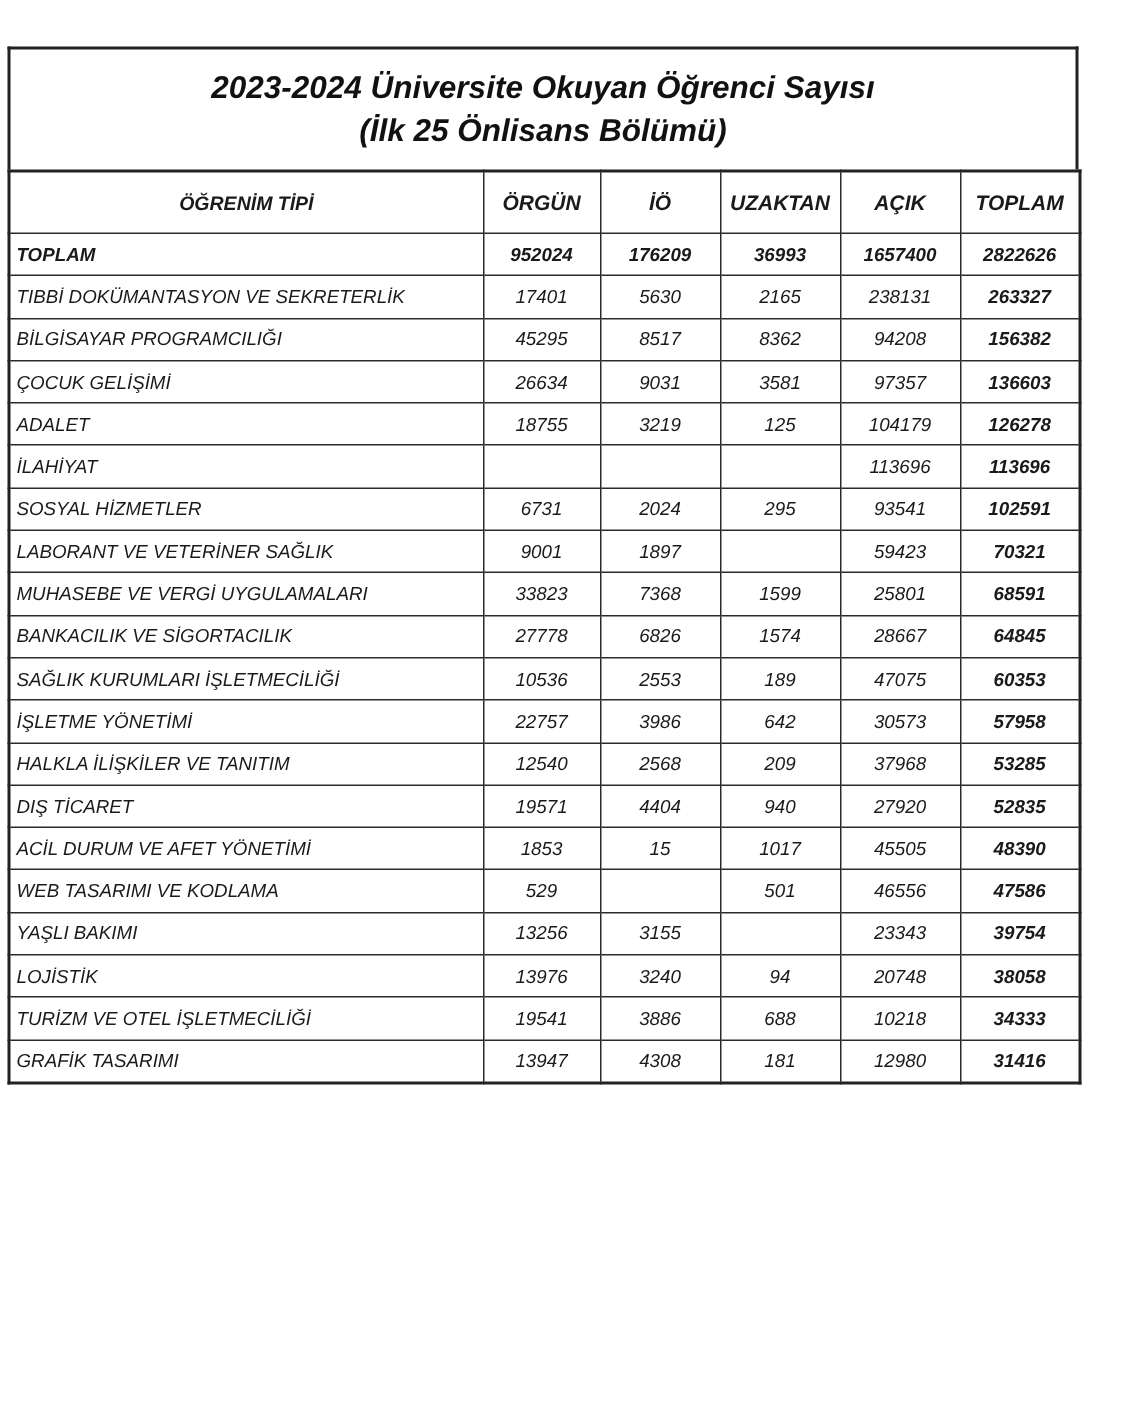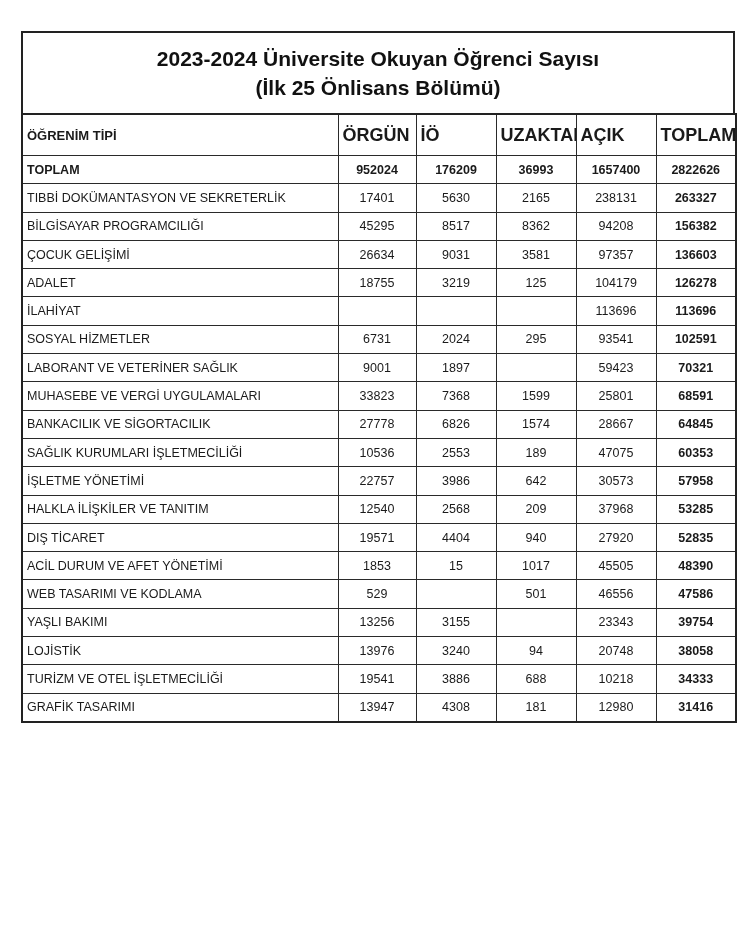--- a/index.html
+++ b/index.html
@@ -1,25 +1,25 @@
 <!DOCTYPE html>
 <html><head>
   <meta charset="utf-8">
   <style>
     html, body { margin: 0; padding: 0; background: #ffffff; }
     body { width: 750px; height: 935px; position: relative; overflow: hidden;
       font-family: "Liberation Sans", "DejaVu Sans", sans-serif; color: #1a1a1a; }
-    .wrap { position: absolute; left: 21px; top: 31px; width: 714px; }
+    .wrap { position: absolute; left: 5px; top: 31px; width: 714px; font-style: italic; }
     .title-box { border: 2px solid #222; border-bottom: none; height: 80px;
       display: flex; flex-direction: column; justify-content: center; align-items: center; }
     .title-line { font-size: 21px; font-weight: bold; line-height: 29px; color: #111; }
     table { border-collapse: collapse; width: 714px; table-layout: fixed; }
     td, th { border: 1.6px solid #2a2a2a; padding: 0 4px; font-size: 12.5px; white-space: nowrap; overflow: hidden; }
-    th { height: 40px; font-weight: bold; text-align: left; font-size: 18px; }
-    th.name { text-align: left; font-size: 13px; }
+    th { height: 40px; font-weight: bold; text-align: center; font-size: 14px; }
+    th.name { text-align: center; font-size: 13px; }
     td { height: 27.3px; text-align: center; }
     td.name { text-align: left; }
     td.total { font-weight: bold; }
     tr.sum td { font-weight: bold; }
     col.c0 { width: 316px; }
     col.c1 { width: 78px; }
     col.c2 { width: 80px; }
     col.c3 { width: 80px; }
     col.c4 { width: 80px; }
     col.c5 { width: 80px; }

